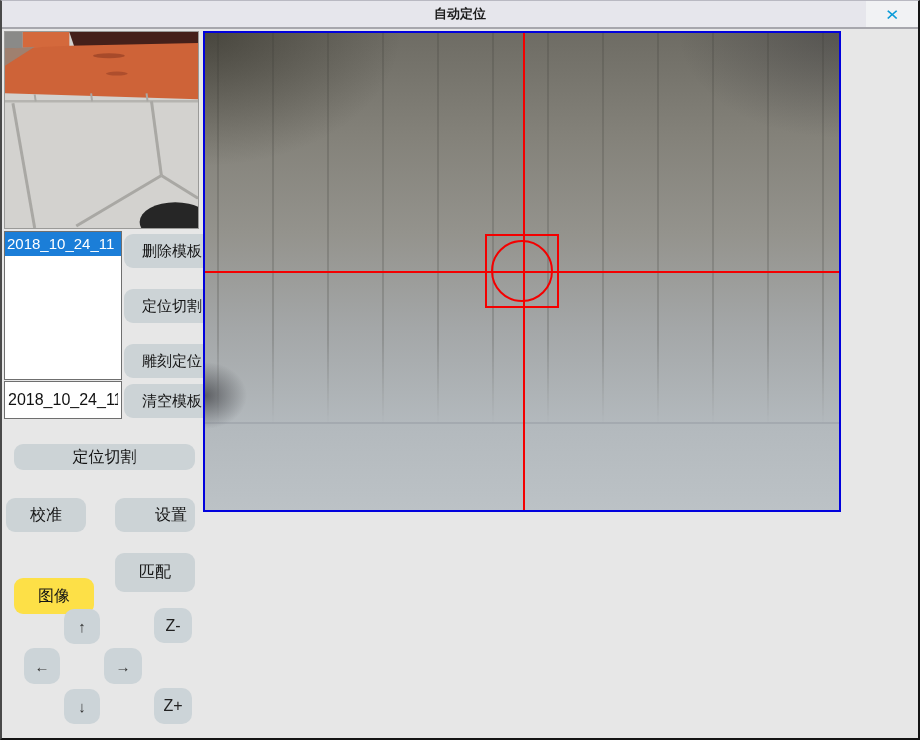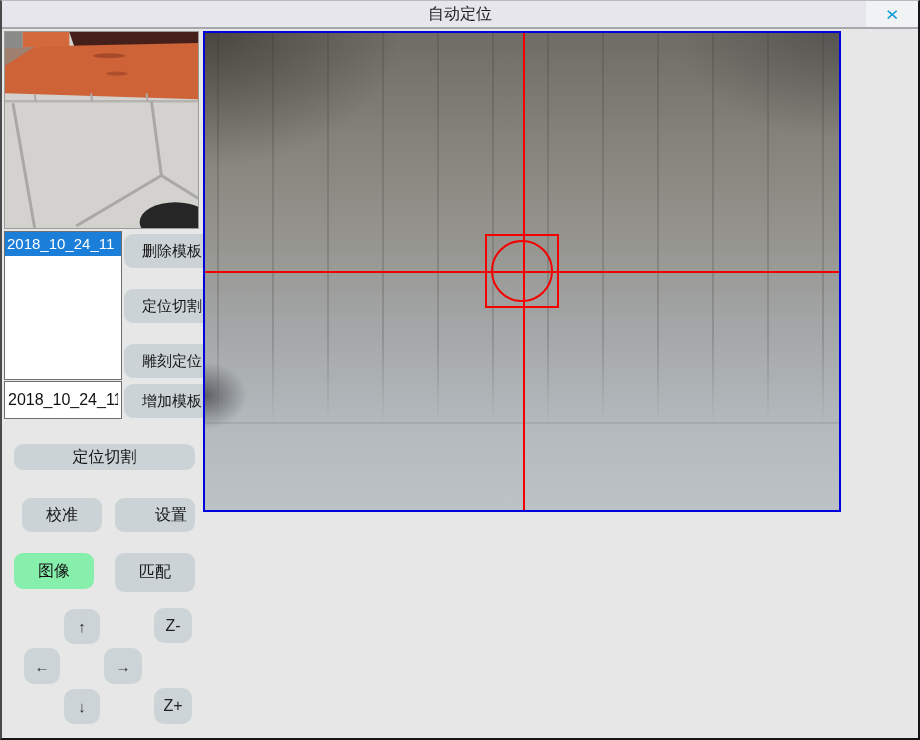--- a/index.html
+++ b/index.html
@@ -15,21 +15,21 @@
     border-bottom: 2px solid #141414;
   }
 
   
   .titlebar {
     position: absolute; left: 0; top: 0; right: 0; height: 28px;
     background: #e6e6ec; border-bottom: 2px solid #a7a7ad;
   }
   .titlebar .title {
     position: absolute; left: 0; right: 0; top: 0; height: 26px;
-    text-align: center; line-height: 26px; font-size: 16px; color: #1c1c1c;
+    text-align: center; line-height: 26px; font-size: 13px; color: #1c1c1c; font-weight: bold;
   }
   .close-zone {
     position: absolute; right: 0; top: 0; width: 52px; height: 26px;
     background: #f1f2f4; display: flex; align-items: center; justify-content: center;
     cursor: default;
   }
   .close-zone .x {
     color: #0a9bd8; font-size: 15px; font-weight: 900; line-height: 1;
     transform: scaleX(1.15);
   }
@@ -59,21 +59,21 @@
   }
 
   .btn {
     position: absolute; border: none; border-radius: 9px;
     background: #ccd3d6; color: #141414; font-size: 15px;
     display: flex; align-items: center; justify-content: center;
     font-family: "Liberation Sans", "DejaVu Sans", sans-serif;
     cursor: default;
   }
   .btn.small  { left: 122px; width: 96px; height: 34px; }
-  .btn.red    { background: #86efac; }
+  .btn.red    { background: #fde047; margin-top: 25px; }
 
   .jog {
     border-radius: 10px; background: #ccd4d8; color: #222; font-size: 16px;
   }
   .jog .arrow { font-size: 15px; color: #333; }
 
   
   .camera {
     position: absolute; left: 201px; top: 30px; width: 638px; height: 481px;
     border: 2px solid #0101dd; background: #97968f; overflow: hidden;
@@ -157,24 +157,24 @@
 
   <div class="listbox">
     <div class="list-item selected">2018_10_24_11</div>
   </div>
 
   <input class="name-field" type="text" value="2018_10_24_11" style="">
 
   <button class="btn small" style="top:233px;">删除模板</button>
   <button class="btn small" style="top:288px;">定位切割</button>
   <button class="btn small" style="top:343px;">雕刻定位</button>
-  <button class="btn small" style="top:383px;">增加模板</button>
+  <button class="btn small" style="top:383px;">清空模板</button>
 
   <button class="btn" style="left:12px; top:443px; width:181px; height:26px; font-size:16px;">定位切割</button>
-  <button class="btn" style="left:20px; top:497px; width:80px; height:34px; font-size:16px;">校准</button>
+  <button class="btn" style="left:4px; top:497px; width:80px; height:34px; font-size:16px;">校准</button>
   <button class="btn" style="left:113px; top:497px; width:80px; height:34px; font-size:16px;padding-left:32px;">设置</button>
   <button class="btn red" style="left:12px; top:552px; width:80px; height:36px; font-size:16px;">图像</button>
   <button class="btn" style="left:113px; top:552px; width:80px; height:39px; font-size:16px;">匹配</button>
 
   <button class="btn jog" style="left:62px;  top:608px; width:36px; height:35px;">
     <span class="arrow">↑</span>
   </button>
   <button class="btn jog" style="left:152px; top:607px; width:38px; height:35px;">Z-</button>
   <button class="btn jog" style="left:22px;  top:647px; width:36px; height:36px;">
     <span class="arrow">←</span>

